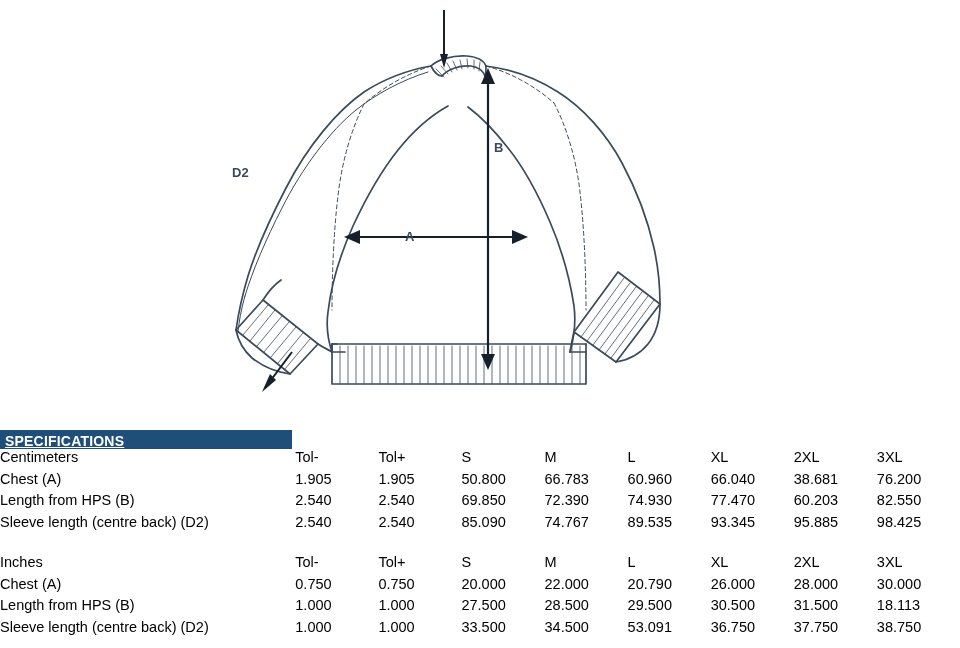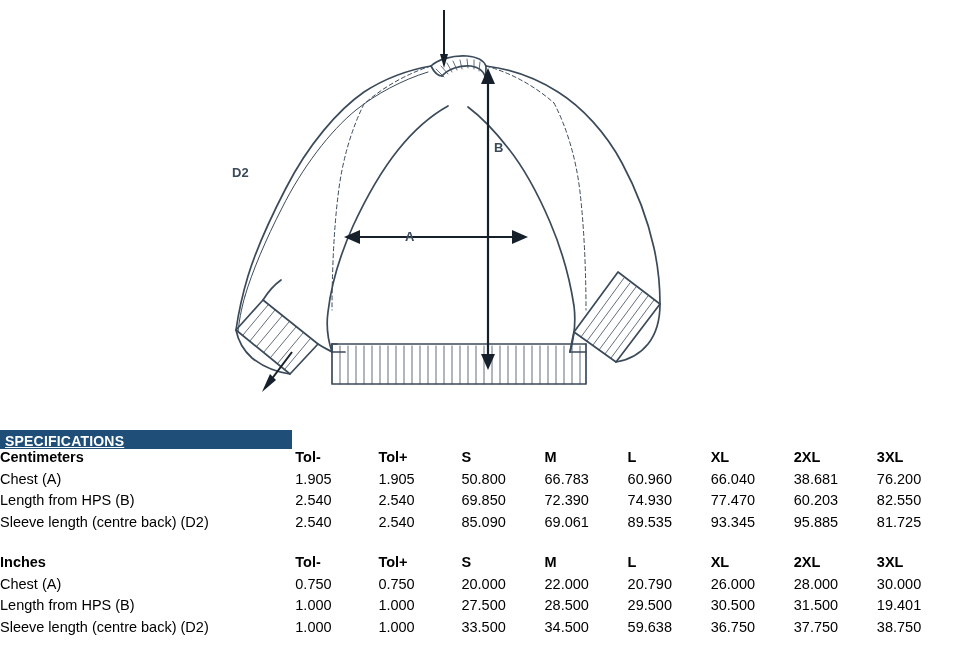--- a/index.html
+++ b/index.html
@@ -68,21 +68,21 @@
   }
   td.lbl {
     font-weight: normal;
     width: 295px;
     padding-left: 5px;
   }
   td.val {
     width: 83px;
   }
   tr.hdr td {
-    font-weight: bold;
+    font-weight: normal;
     margin-left: 45px;
   }
   tr.spacer td {
     height: 19px;
   }
 </style>
 </head>
 <body>
 
 <div id="garment-illustration">
@@ -264,25 +264,25 @@
         <td class="val">77.470</td>
         <td class="val">60.203</td>
         <td class="val">82.550</td>
       </tr>
 
       <tr>
         <td class="lbl">Sleeve length (centre back) (D2)</td>
         <td class="val">2.540</td>
         <td class="val">2.540</td>
         <td class="val">85.090</td>
-        <td class="val">69.061</td>
+        <td class="val">74.767</td>
         <td class="val">89.535</td>
         <td class="val">93.345</td>
         <td class="val">95.885</td>
-        <td class="val">81.725</td>
+        <td class="val">98.425</td>
       </tr>
 
       <tr class="spacer">
         <td colspan="9"></td>
       </tr>
 
       <tr class="hdr">
         <td class="lbl">Inches</td>
         <td class="val">Tol-</td>
         <td class="val">Tol+</td>
@@ -308,29 +308,29 @@
 
       <tr>
         <td class="lbl">Length from HPS (B)</td>
         <td class="val">1.000</td>
         <td class="val">1.000</td>
         <td class="val">27.500</td>
         <td class="val">28.500</td>
         <td class="val">29.500</td>
         <td class="val">30.500</td>
         <td class="val">31.500</td>
-        <td class="val">19.401</td>
+        <td class="val">18.113</td>
       </tr>
 
       <tr>
         <td class="lbl">Sleeve length (centre back) (D2)</td>
         <td class="val">1.000</td>
         <td class="val">1.000</td>
         <td class="val">33.500</td>
         <td class="val">34.500</td>
-        <td class="val">59.638</td>
+        <td class="val">53.091</td>
         <td class="val">36.750</td>
         <td class="val">37.750</td>
         <td class="val">38.750</td>
       </tr>
     </tbody>
   </table>
 </div>
 
 </body></html>

